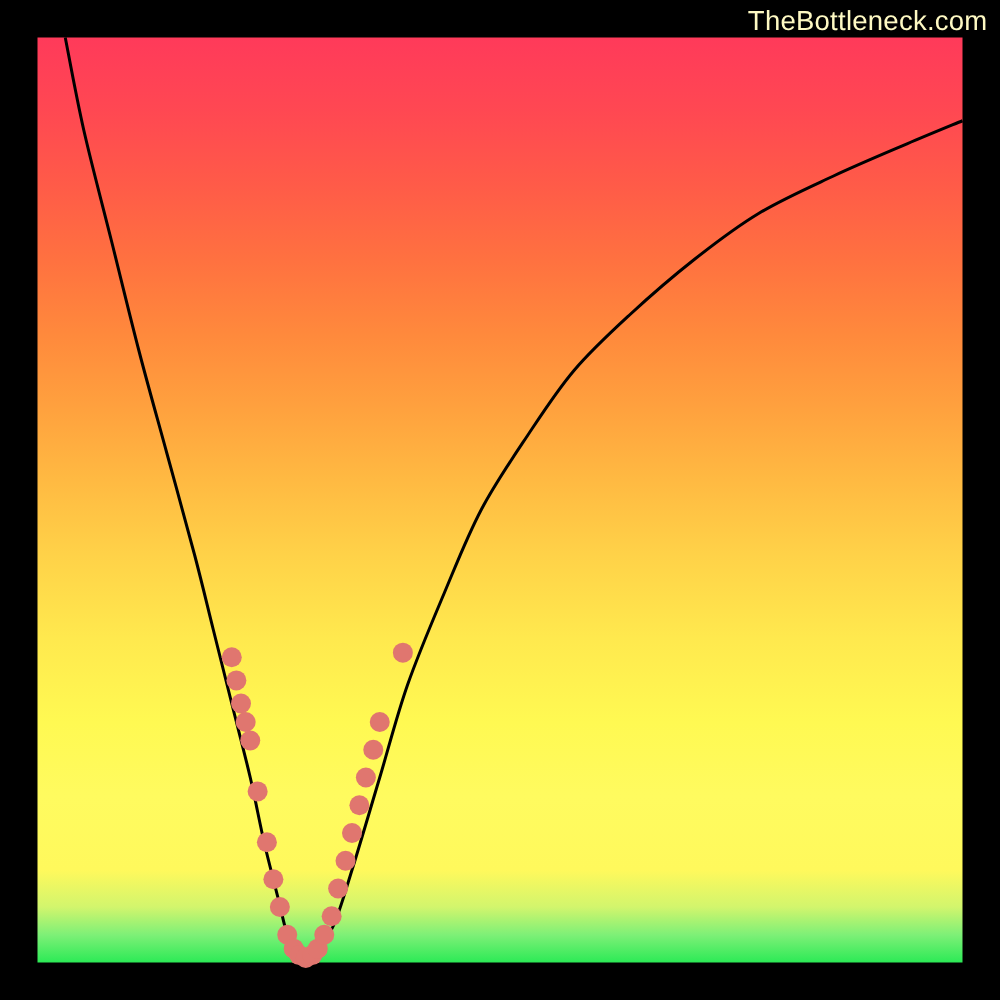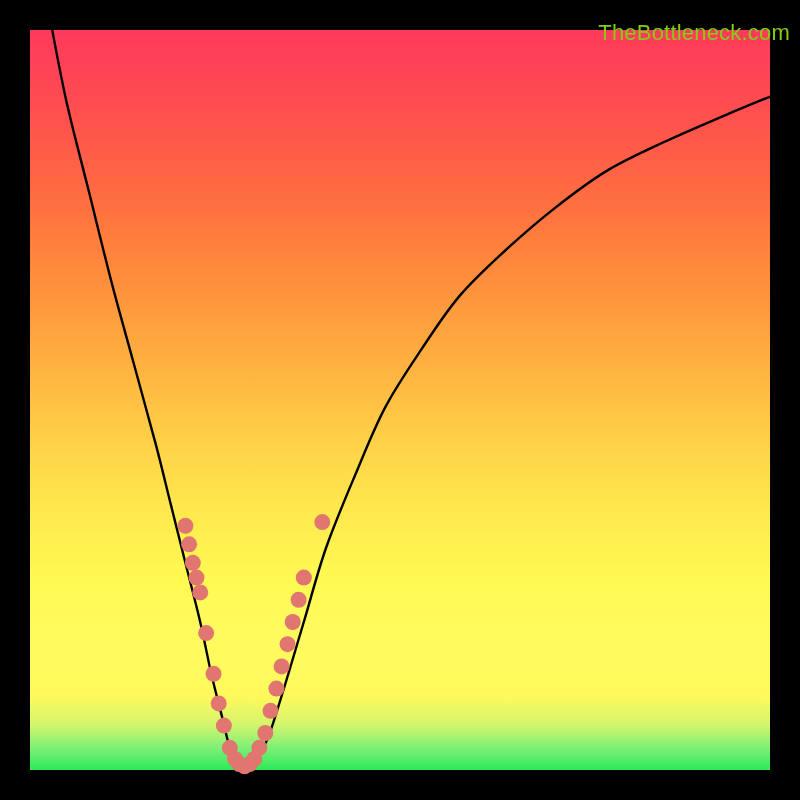--- a/index.html
+++ b/index.html
@@ -40,23 +40,23 @@
       #ffa13e 60%,
       #ff893c 68%,
       #ff7140 76%,
       #ff5b48 84%,
       #ff4852 92%,
       #ff3a5a 100%
     );
   }
   .watermark {
     position: absolute;
-    top: 20px;
+    top: 4px;
     right: 10px;
-    color: #84cc16;
+    color: #fef9c3;
     font-size: 22px;
     letter-spacing: 0.2px;
     font-weight: 400;
     user-select: none;
   }
   svg.curve {
     position: absolute;
     left: 0;
     top: 0;
     width: 740px;

